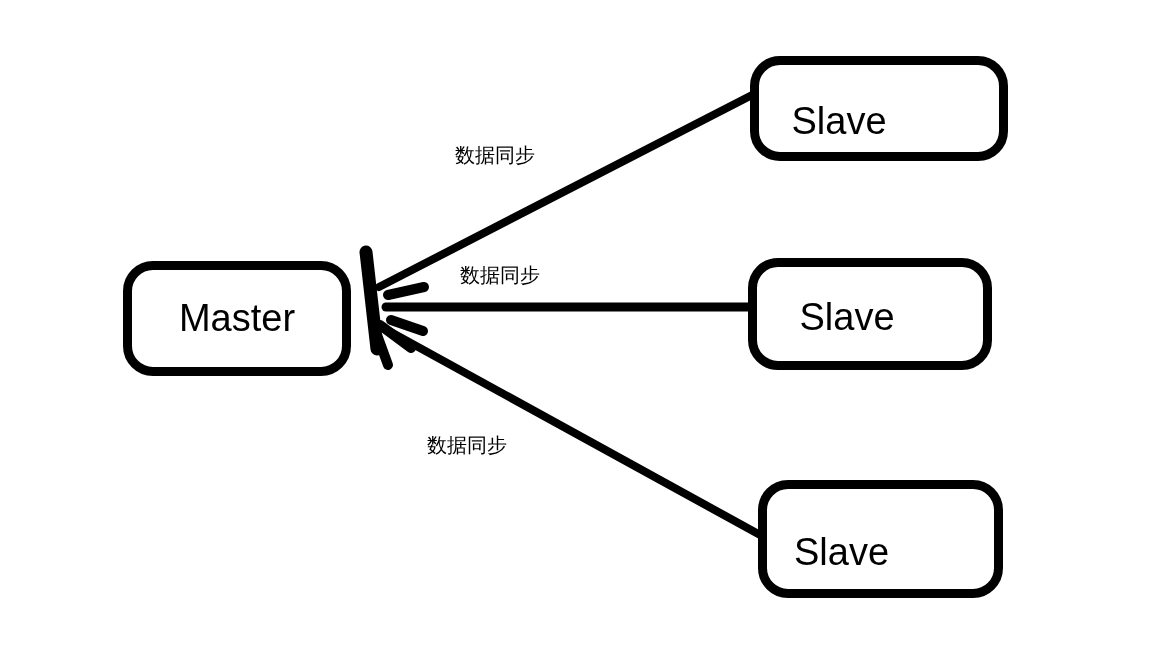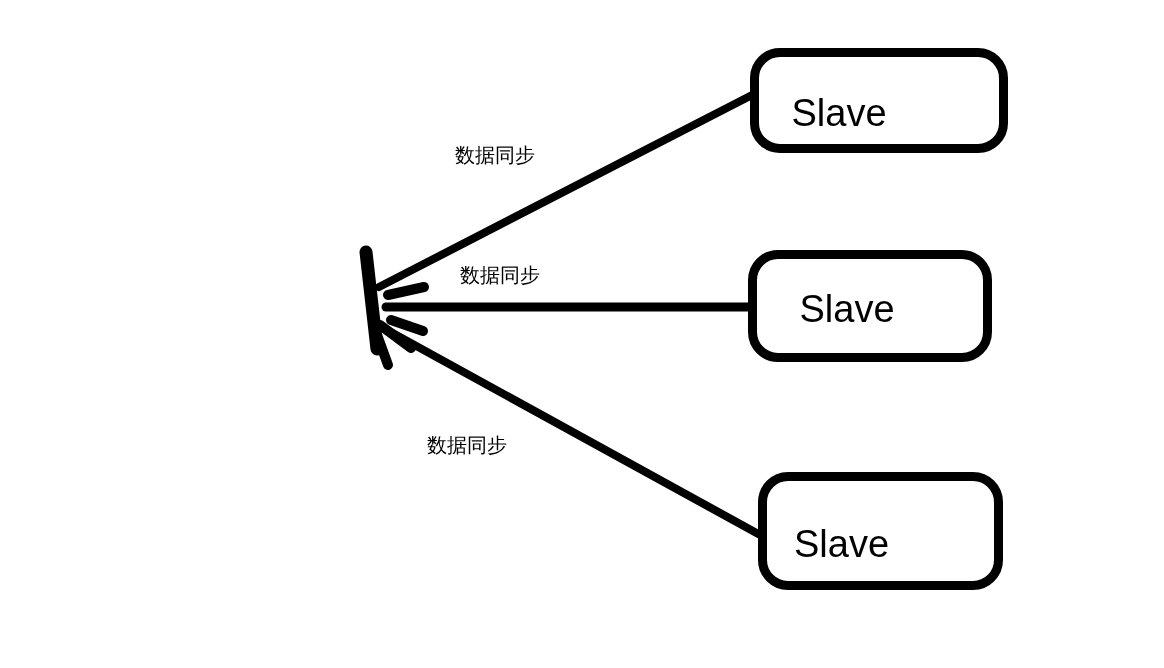--- a/index.html
+++ b/index.html
@@ -24,20 +24,21 @@
   }
   .node {
     position: absolute;
     box-sizing: border-box;
     border: 9px solid #000000;
     border-radius: 30px;
     background: #ffffff;
     display: flex;
     align-items: center;
     justify-content: center;
+    margin-top: 8px;
   }
   .node span {
     font-size: 38px;
     color: #000000;
     white-space: nowrap;
   }
   .node-master  { left: 123px; top: 253px; width: 228px; height: 115px; }
   .node-slave-top    { left: 750px; top: 48px;  width: 258px; height: 105px; }
   .node-slave-middle { left: 748px; top: 250px; width: 244px; height: 112px; }
   .node-slave-bottom { left: 758px; top: 472px; width: 245px; height: 118px; }
@@ -65,20 +66,23 @@
     <line stroke="#000000" x1="752" y1="307" x2="386" y2="307" stroke-width="9" stroke-linecap="round"></line>
     <line stroke="#000000" x1="762" y1="536" x2="389" y2="331" stroke-width="8" stroke-linecap="round"></line>
 
     <line stroke="#000000" x1="366" y1="252" x2="377" y2="349" stroke-width="13" stroke-linecap="round"></line>
     <line stroke="#000000" x1="388" y1="295" x2="424" y2="287" stroke-width="10" stroke-linecap="round"></line>
     <line stroke="#000000" x1="391" y1="320" x2="423" y2="331" stroke-width="10" stroke-linecap="round"></line>
     <line stroke="#000000" x1="380" y1="325" x2="411" y2="348" stroke-width="10" stroke-linecap="round"></line>
     <line stroke="#000000" x1="376" y1="332" x2="388" y2="365" stroke-width="10" stroke-linecap="round"></line>
   </svg>
 
+  <div class="node node-master">
+    <span>Master</span>
+  </div>
 
   <div class="node node-slave-top">
     <span>Slave</span>
   </div>
 
   <div class="node node-slave-middle">
     <span>Slave</span>
   </div>
 
   <div class="node node-slave-bottom">

